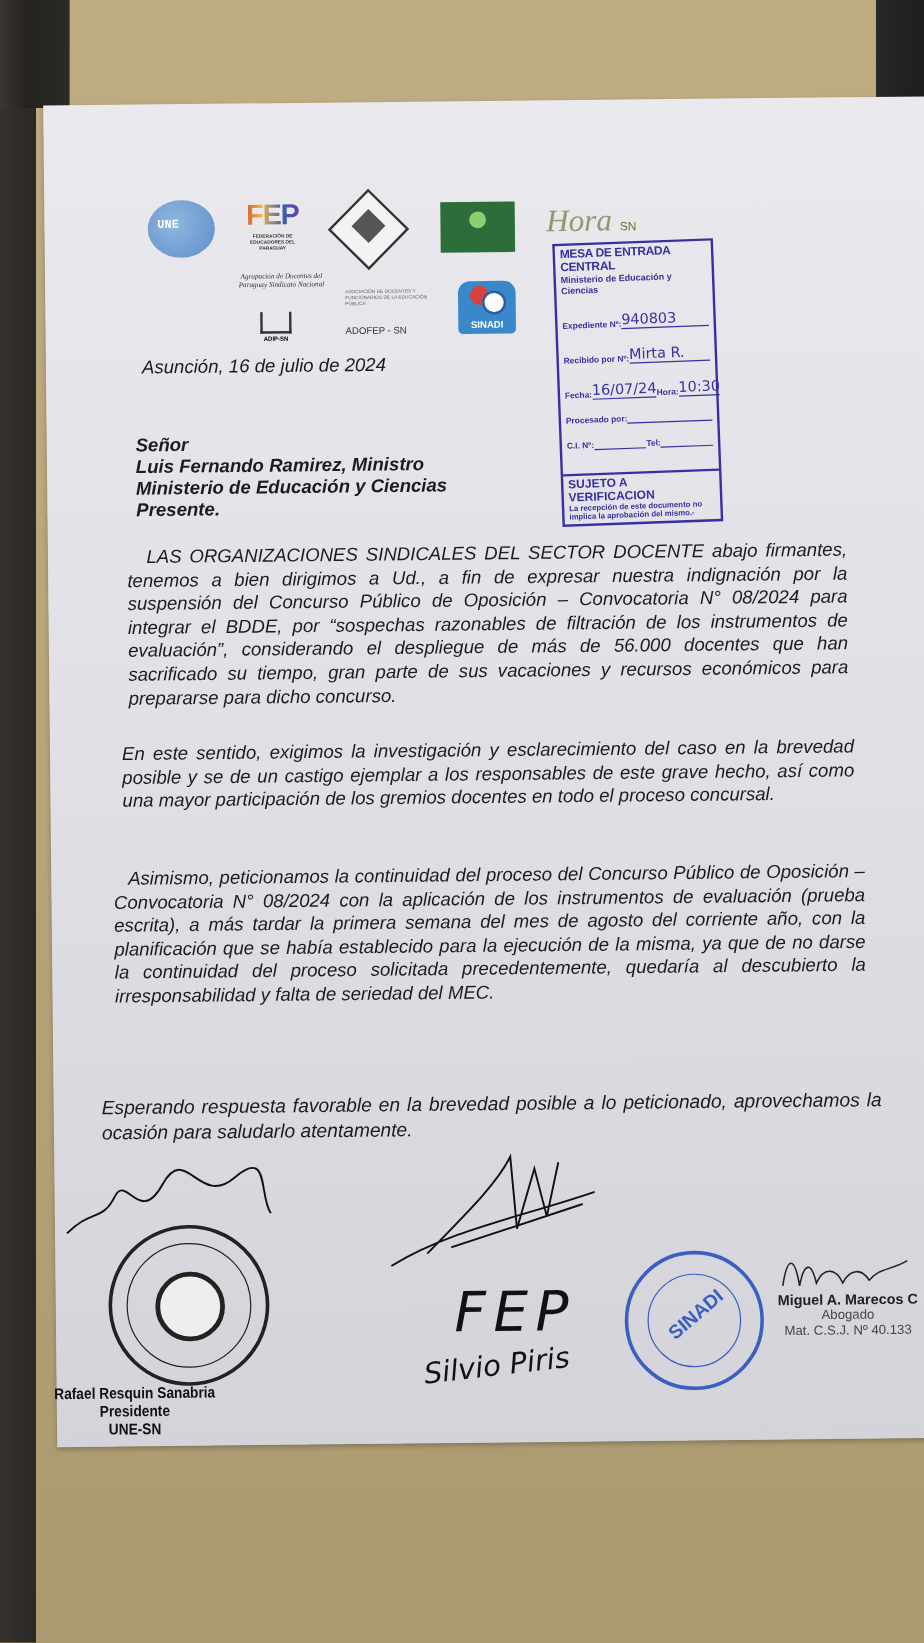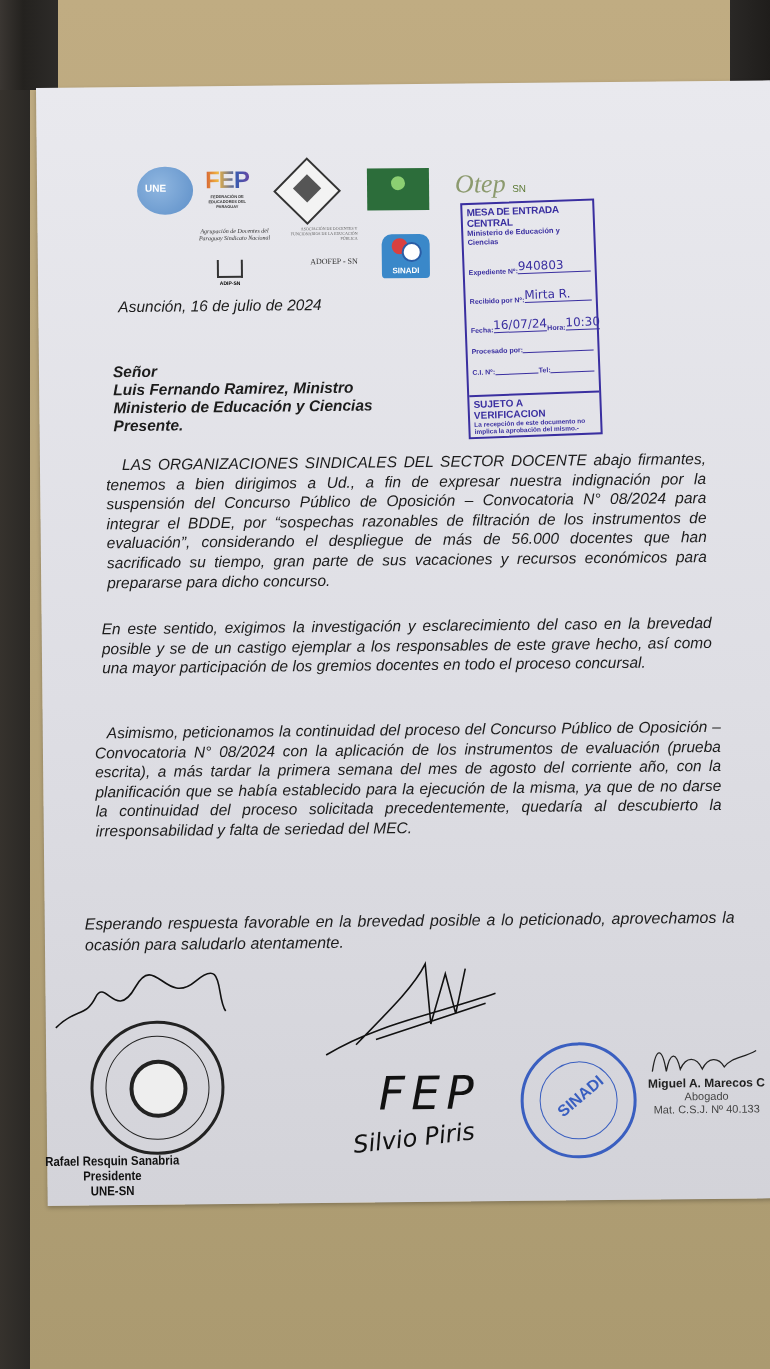--- a/index.html
+++ b/index.html
@@ -16,37 +16,37 @@
     background:linear-gradient(90deg,#2a2826,#1f1d1b); }
   .table-bg { position:absolute; left:30px; top:0; right:0; bottom:0;
     background:linear-gradient(180deg,#c0ac82 0%,#b8a67c 40%,#ab9a70 100%); }
   .paper {
     position:absolute; left:36px; top:88px; width:734px; height:1118px;
     background:linear-gradient(180deg,#e9e9ee 0%,#dedee4 55%,#d3d3d9 100%);
     transform:rotate(-0.6deg); transform-origin:0 0;
     box-shadow:0 2px 4px rgba(0,0,0,0.25);
   }
   .abs { position:absolute; }
-  .logo-une { left:100px; top:80px; width:56px; height:48px; border-radius:50%;
-    background:radial-gradient(circle at 40% 40%,#8fb6e0,#5d8fc8); }
+  .logo-une { left:86px; top:80px; width:56px; height:48px; border-radius:50%;
+    background:radial-gradient(circle at 40% 40%,#8fb6e0,#5d8fc8);font-family:Liberation Mono, monospace; }
   .logo-une span { position:absolute; left:8px; top:16px; font-size:10px; font-weight:bold; color:#fff; }
   .logo-fep { left:162px; top:80px; width:56px; height:60px; text-align:center; }
   .logo-fep .big { font-size:24px; font-weight:bold; letter-spacing:-1px;
     background:linear-gradient(90deg,#c8342c,#f0b640,#3a5bb0,#7a3e9e);
     -webkit-background-clip:text; color:transparent; }
   .logo-fep .small { font-size:4px; font-weight:bold; color:#333; line-height:5px; }
   .logo-diamond { left:246px; top:82px; width:44px; height:44px; border:2px solid #333;
     transform:rotate(45deg); background:#f3f3f3; }
   .logo-diamond::after { content:""; position:absolute; left:10px; top:10px; width:20px; height:20px; background:#555; }
   .logo-sutec { left:330px; top:84px; width:62px; height:42px; background:#2c6d3a; }
   .logo-sutec::after { content:""; position:absolute; left:24px; top:8px; width:14px; height:14px; border-radius:50%; background:#8ccf72; }
   .logo-otep { left:418px; top:86px; font-family:"Liberation Serif", serif; font-style:italic; font-size:26px; color:#8c9a6e; }
   .logo-otep small { font-family:"Liberation Sans", sans-serif; font-style:normal; font-size:10px; font-weight:normal; color:#5c7a34; }
   .agrup { left:160px; top:142px; width:74px; font-family:"Liberation Serif", serif; font-style:italic; font-size:6px; text-align:center; color:#333; line-height:7px; }
-  .adofep { left:250px; top:141px; width:70px; font-family:Liberation Serif, serif; font-size:4px; text-align:right; color:#666; line-height:5px; }
+  .adofep { left:250px; top:155px; width:70px; font-family:Liberation Sans, sans-serif; font-size:4px; text-align:left; color:#666; line-height:5px; }
   .adofep .nm { font-size:8px; color:#333; margin-top:18px; display:block; }
   .adip { left:172px; top:174px; width:40px; font-size:5px; text-align:center; font-weight:bold; }
   .adip::before { content:""; display:block; margin:0 auto 2px; width:22px; height:16px; border-bottom:2px solid #333; border-left:2px solid #333; border-right:2px solid #333; }
   .logo-sinadi { left:344px; top:150px; width:48px; height:44px; background:#3a88c9; border-radius:10px 10px 4px 4px; text-align:center; }
   .logo-sinadi::before { content:""; position:absolute; left:10px; top:4px; width:16px; height:16px; border-radius:50%; background:#d94040; }
   .logo-sinadi::after { content:""; position:absolute; left:20px; top:8px; width:16px; height:16px; border-radius:50%; background:#fff; border:2px solid #2a5da6; }
   .logo-sinadi span { position:absolute; left:0; right:0; bottom:3px; color:#fff; font-size:8px; font-weight:bold; }
   .stamp { left:426px; top:118px; width:130px; height:232px; border:2px solid #3a2fa0;
     color:#3a2fa0; font-family:"Liberation Sans", sans-serif; font-weight:bold; font-size:8px; transform:rotate(-1.5deg); }
   .stamp .t1 { padding:2px 4px 0; font-size:10px; letter-spacing:-0.3px; }
@@ -92,21 +92,21 @@
 
   <div class="abs logo-une">
       <span>UNE</span>
     </div>
   <div class="abs logo-fep">
     <div class="big">FEP</div>
     <div class="small">FEDERACIÓN DE EDUCADORES DEL PARAGUAY</div>
   </div>
   <div class="abs logo-diamond"></div>
   <div class="abs logo-sutec"></div>
-  <div class="abs logo-otep"><span>Otep</span> <small>SN</small></div>
+  <div class="abs logo-otep"><span>Hora</span> <small>SN</small></div>
   <div class="abs agrup">Agrupación de Docentes del Paraguay Sindicato Nacional</div>
   <div class="abs adip">ADIP-SN</div>
   <div class="abs adofep">
     <span>ASOCIACIÓN DE DOCENTES Y FUNCIONARIOS DE LA EDUCACIÓN PÚBLICA</span>
     <span class="nm">ADOFEP - SN</span>
   </div>
   <div class="abs logo-sinadi">
       <span>SINADI</span>
     </div>
 

